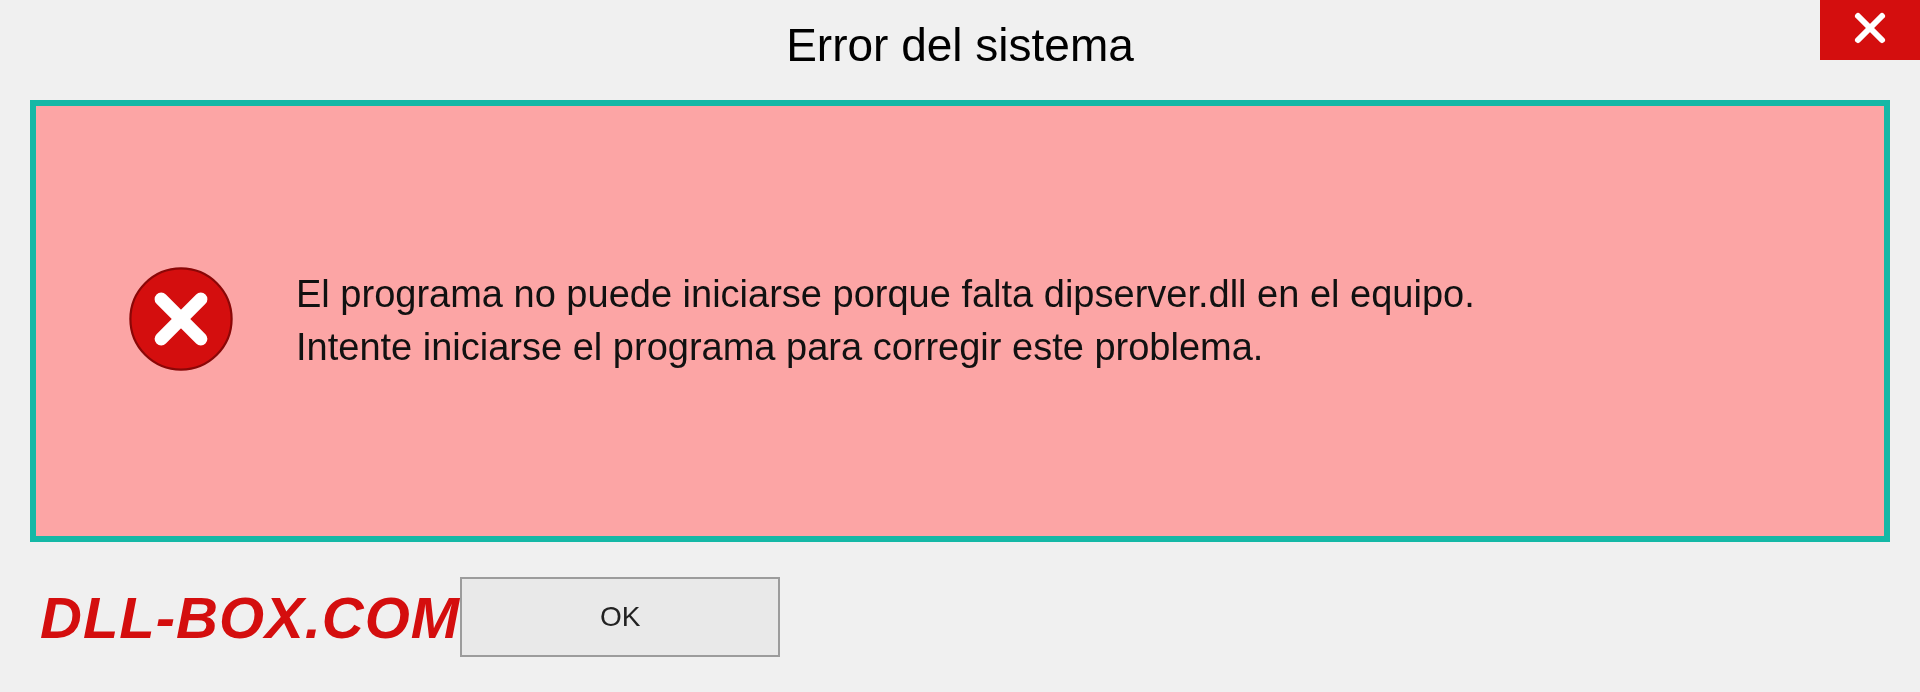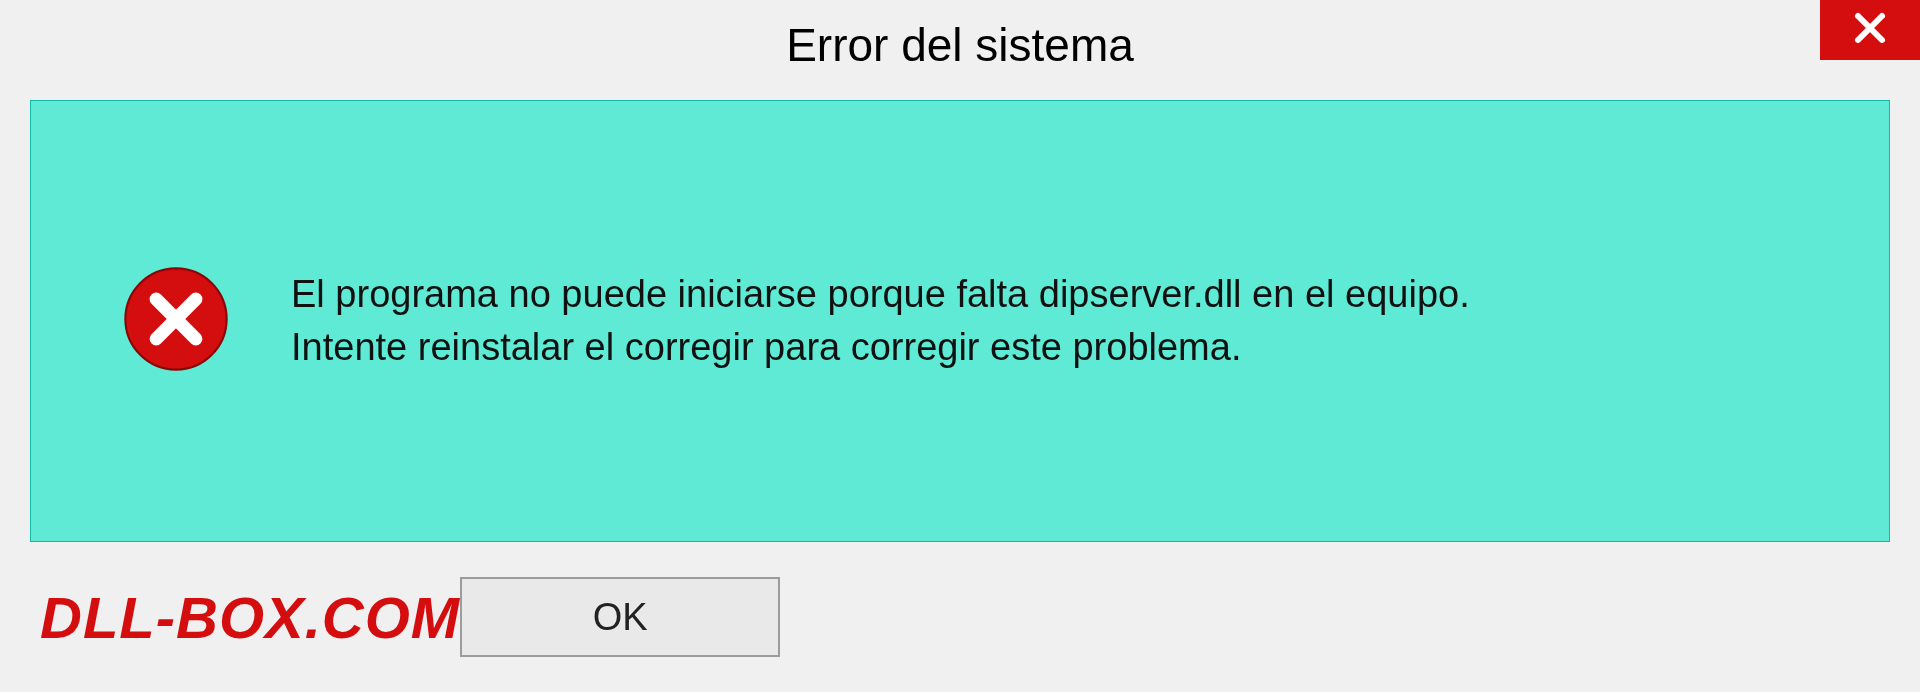--- a/index.html
+++ b/index.html
@@ -40,22 +40,22 @@
       align-items: center;
       justify-content: center;
       cursor: pointer;
     }
     .close-btn svg {
       width: 36px;
       height: 36px;
     }
     .content-panel {
       margin: 10px 30px 0 30px;
-      background: #5eead4;
-      border: 1px solid #14b8a6;
+      background: #fca5a5;
+      border: 6px solid #14b8a6;
       flex: 1;
       display: flex;
       align-items: center;
       padding: 40px 60px 40px 90px;
       gap: 60px;
     }
     .error-icon-wrap {
       flex-shrink: 0;
     }
     .error-icon-wrap svg {
@@ -79,21 +79,21 @@
       font-style: italic;
       color: #d40e0e;
       letter-spacing: 1px;
       font-family: Arial, sans-serif;
     }
     .ok-btn {
       width: 320px;
       height: 80px;
       background: #e9e9e9;
       border: 2px solid #9c9c9c;
-      font-size: 38px;
+      font-size: 28px;
       color: #222;
       display: flex;
       align-items: center;
       justify-content: center;
       cursor: pointer;
       font-family: inherit;
     }
   </style>
 </head>
 <body>
@@ -113,20 +113,20 @@
 <div class="content-panel">
   <div class="error-icon-wrap">
     <svg viewBox="0 0 100 100">
       <circle cx="50" cy="50" r="46" fill="#d40e0e" stroke="#8a0707" stroke-width="2"></circle>
       <line x1="32" y1="32" x2="68" y2="68" stroke="#fff" stroke-width="12" stroke-linecap="round"></line>
       <line x1="68" y1="32" x2="32" y2="68" stroke="#fff" stroke-width="12" stroke-linecap="round"></line>
     </svg>
   </div>
   <div class="message-block">
     <div>El programa no puede iniciarse porque falta dipserver.dll en el equipo.</div>
-    <div>Intente reinstalar el corregir para corregir este problema.</div>
+    <div>Intente iniciarse el programa para corregir este problema.</div>
   </div>
 </div>
 
 <div class="footer">
   <div class="watermark">DLL-BOX.COM</div>
   <button class="ok-btn">OK</button>
 </div>
 
 </body></html>

